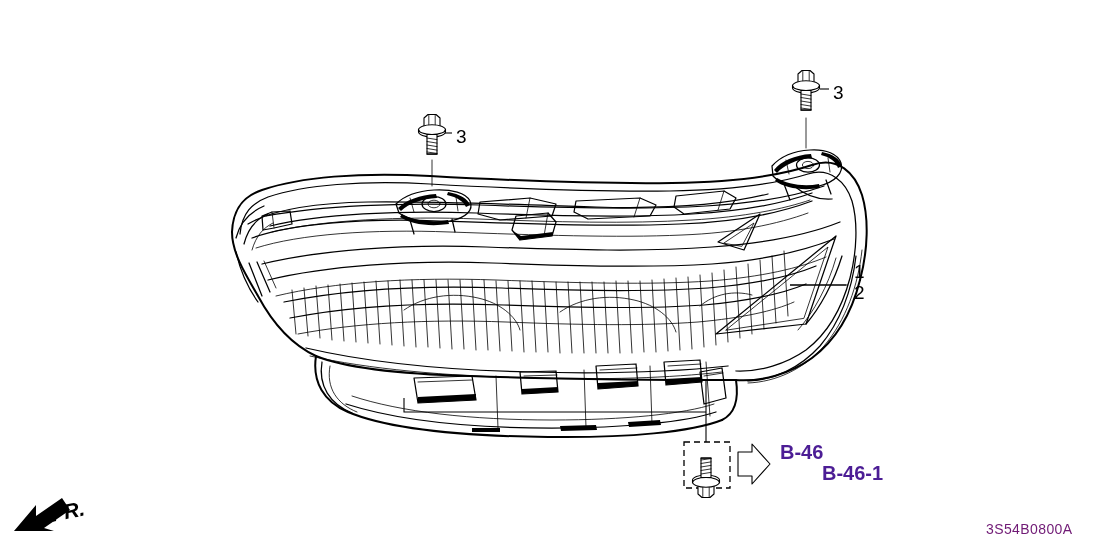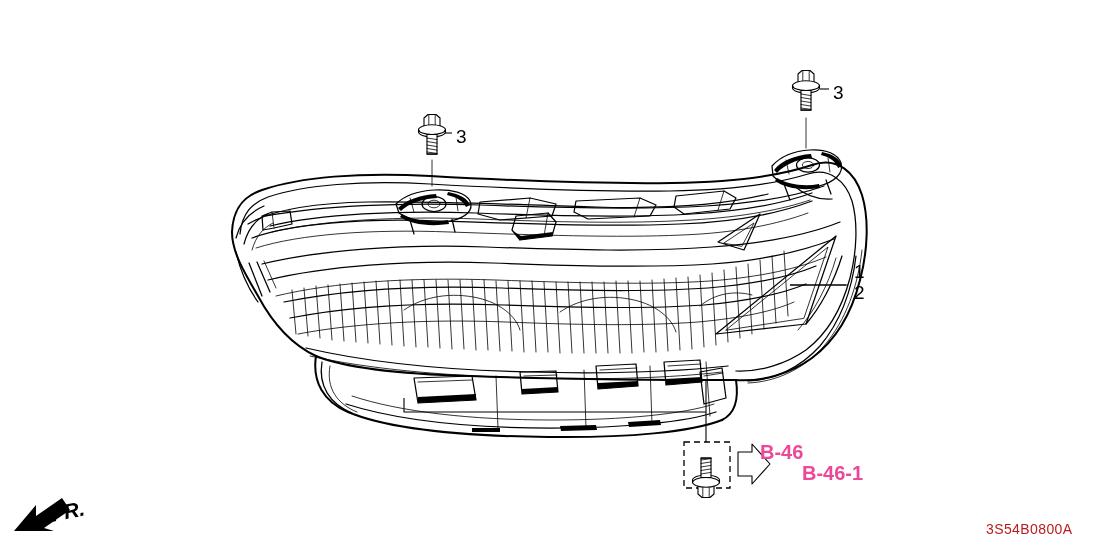--- a/index.html
+++ b/index.html
@@ -34,23 +34,24 @@
   }
   #callout-1 { left: 854px; top: 262px; }
   #callout-2 { left: 854px; top: 283px; }
   #callout-3a { left: 456px; top: 127px; }
   #callout-3b { left: 833px; top: 83px; }
   .ref-label {
     position: absolute;
     font-family: "Liberation Sans", sans-serif;
     font-weight: bold;
     font-size: 20px;
-    color: #ec4899;
+    color: #4c1d95;
     white-space: nowrap;
     line-height: 1.15;
+    margin-left: 20px;
   }
   #ref-b46 { left: 760px; top: 441px; }
   #ref-b461 { left: 802px; top: 462px; }
   #fr-label {
     position: absolute;
     left: 49px;
     top: 503px;
     font-family: "Liberation Sans", sans-serif;
     font-weight: bold;
     font-style: italic;
@@ -60,21 +61,21 @@
     transform: rotate(-11deg);
     transform-origin: left top;
   }
   #part-number {
     position: absolute;
     left: 986px;
     top: 521px;
     font-family: "Liberation Sans", sans-serif;
     font-size: 14px;
     letter-spacing: 0.4px;
-    color: #b91c1c;
+    color: #701a75;
     white-space: nowrap;
   }
 </style>
 </head>
 <body>
 
 <div id="page">
 
   <svg id="diagram-svg" viewBox="0 0 1108 554">
     <defs>

